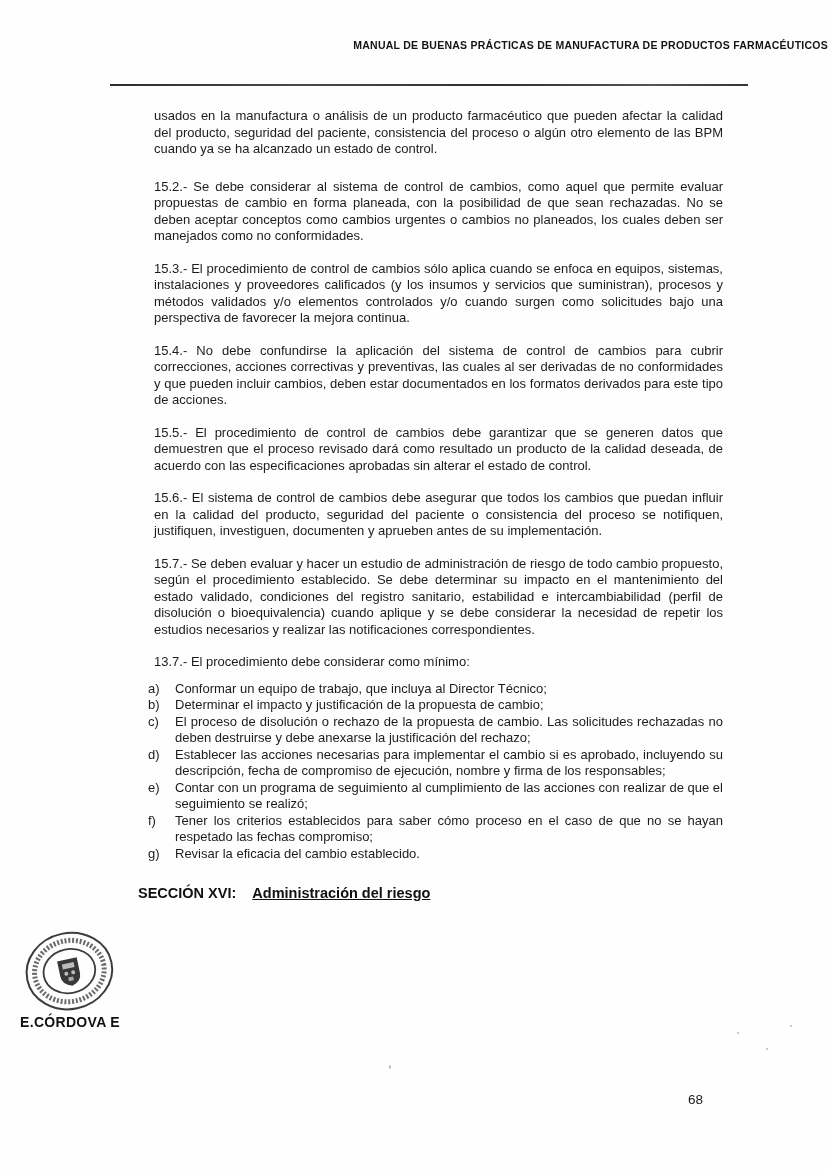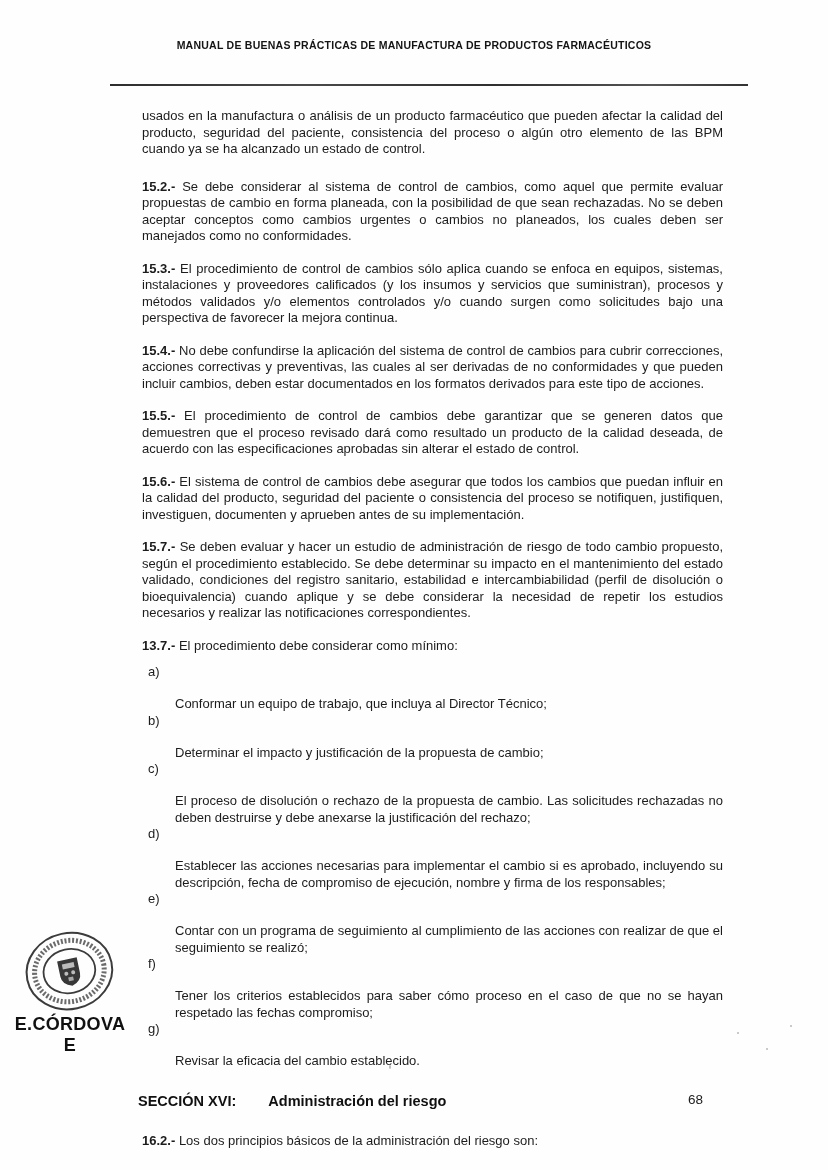--- a/index.html
+++ b/index.html
@@ -10,21 +10,21 @@
     height: 1170px;
     background: #fefefe;
     font-family: "Liberation Sans", sans-serif;
     color: #1c1c1c;
     overflow: hidden;
   }
   .doc-header {
     position: absolute;
     top: 39px; left: 0;
     width: 100%;
-    text-align: center;
+    text-align: right;
     font-size: 10.5px;
     font-weight: bold;
     letter-spacing: 0.25px;
     color: #141414;
   }
   .header-rule {
     position: absolute;
     top: 84px; left: 110px;
     width: 638px;
     height: 2px;
@@ -32,48 +32,48 @@
   }
   .content {
     position: absolute;
     top: 108px;
     left: 138px;
     width: 585px;
     font-size: 13px;
     line-height: 16.5px;
     text-align: justify;
   }
-  .para { margin: 0 0 16px 4px; }
+  .para { margin: 0 0 16px 16px; }
   .para-intro { margin-bottom: 21px; }
   .para-min { margin-bottom: 10px; }
-  .num { font-weight: bold; }
+  .num { font-weight: normal; }
   .letter-list { margin: 0 0 20px 0; }
   .list-item { display: flex; }
   .list-letter { width: 27px; flex-shrink: 0; margin-left: 10px; }
-  .li-text { flex: 1; text-align: justify; margin-top: 32px; }
+  .li-text { flex: 1; text-align: justify; }
   .section-heading {
     font-size: 14.5px;
     font-weight: bold;
     color: #101010;
     margin: 22px 0 23px 0;
     line-height: 18px;
     text-align: left;
   }
-  .section-title { margin-left: 32px; }
+  .section-title { margin-left: 16px; text-decoration: underline; }
   .stamp {
     position: absolute;
     top: 930px;
     left: 14px;
     width: 112px;
     text-align: center;
     color: #1f1f1f;
   }
   .seal-wrap { display: inline-block; transform: rotate(-12deg); opacity: 0.88; }
   .signature {
-    font-size: 18px;
+    font-size: 14px;
     font-weight: bold;
     letter-spacing: 0.3px;
     margin-top: -4px;
     color: #111;
   }
   .page-number {
     position: absolute;
     top: 1092px;
     left: 688px;
     font-size: 13.5px;
@@ -143,21 +143,20 @@
         </div>
       <div class="list-item">
           <span class="list-letter">g)</span>
           <span class="li-text">Revisar la eficacia del cambio establecido.</span>
         </div>
     </div>
 
     <h2 class="section-heading"><span>SECCIÓN XVI:</span><span class="section-title">Administración del riesgo</span></h2>
 
 
-    <p class="para"><span class="num">16.2.-</span> <span>Los dos principios básicos de la administración del riesgo son:</span></p>
 
   </div>
 
   <div class="stamp">
     <span class="seal-wrap">
       <svg width="100" height="84" viewBox="0 0 100 84">
         <ellipse cx="50" cy="41" rx="43" ry="38" fill="none" stroke="#222" stroke-width="2"></ellipse>
         <ellipse cx="50" cy="41" rx="35" ry="30.5" fill="none" stroke="#2e2e2e" stroke-width="5" stroke-dasharray="2 1.8" opacity="0.8"></ellipse>
         <ellipse cx="50" cy="41" rx="26" ry="22" fill="none" stroke="#222" stroke-width="1.8"></ellipse>
         <path d="M40 29 h20 v16 q0 8 -10 11 q-10 -3 -10 -11 z" fill="#1d1d1d"></path>

